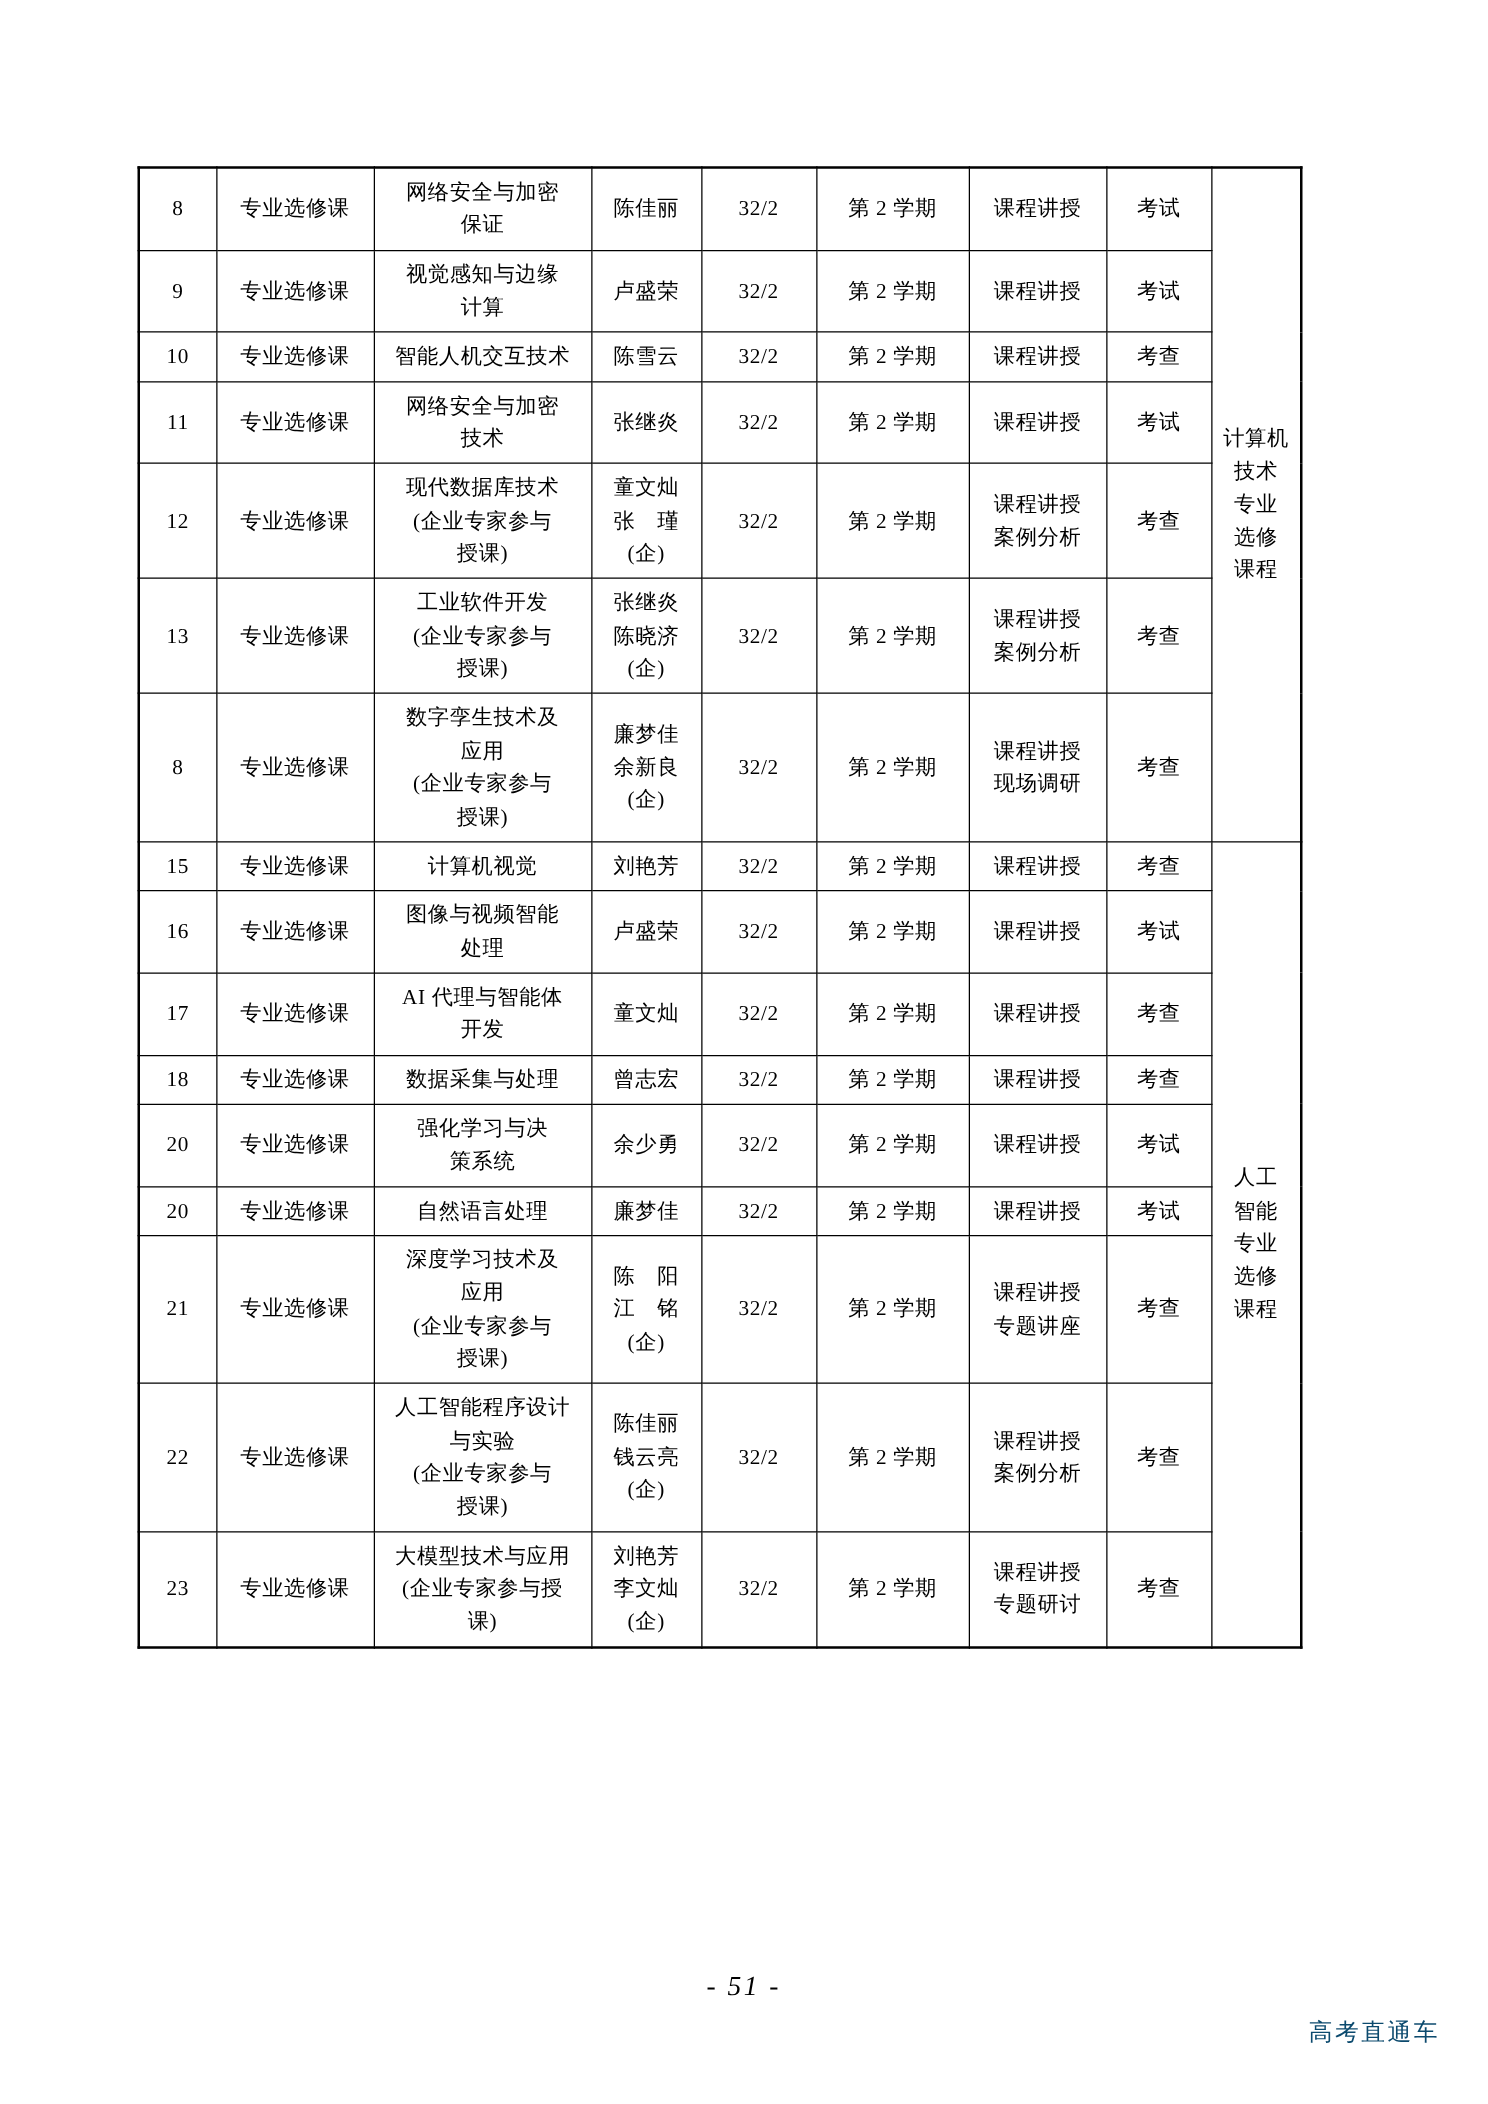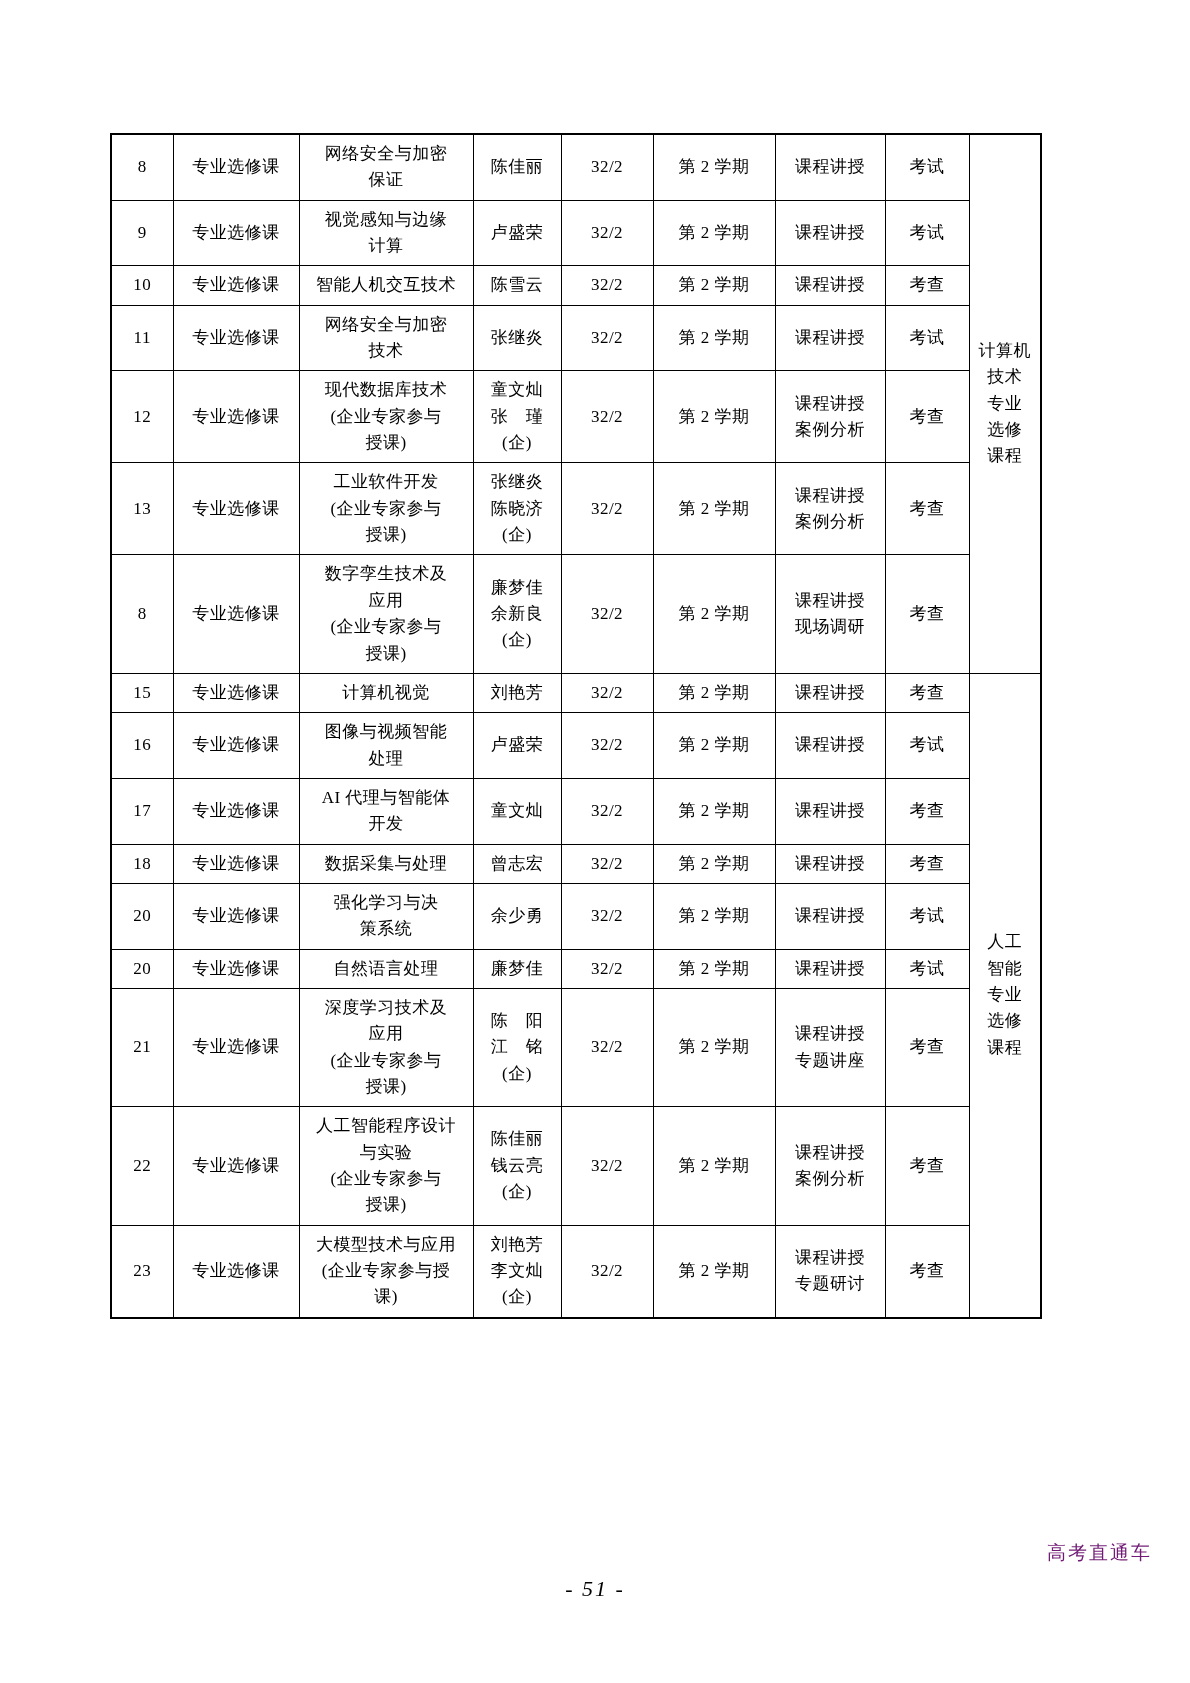--- a/index.html
+++ b/index.html
@@ -96,23 +96,23 @@
     text-align: center;
     font-size: 22px;
     font-family: "Liberation Serif", "DejaVu Serif", serif;
     letter-spacing: 2px;
     font-style: italic;
   }
 
   .watermark {
     position: absolute;
     right: 38px;
-    top: 1540px;
+    top: 1613px;
     font-size: 19px;
-    color: #701a75;
+    color: #0c4a6e;
     letter-spacing: 2px;
     font-family: "Liberation Sans", "DejaVu Sans", sans-serif;
     margin-left: 28px;
   }
 </style>
 </head>
 <body>
 
 <div class="page">
 

